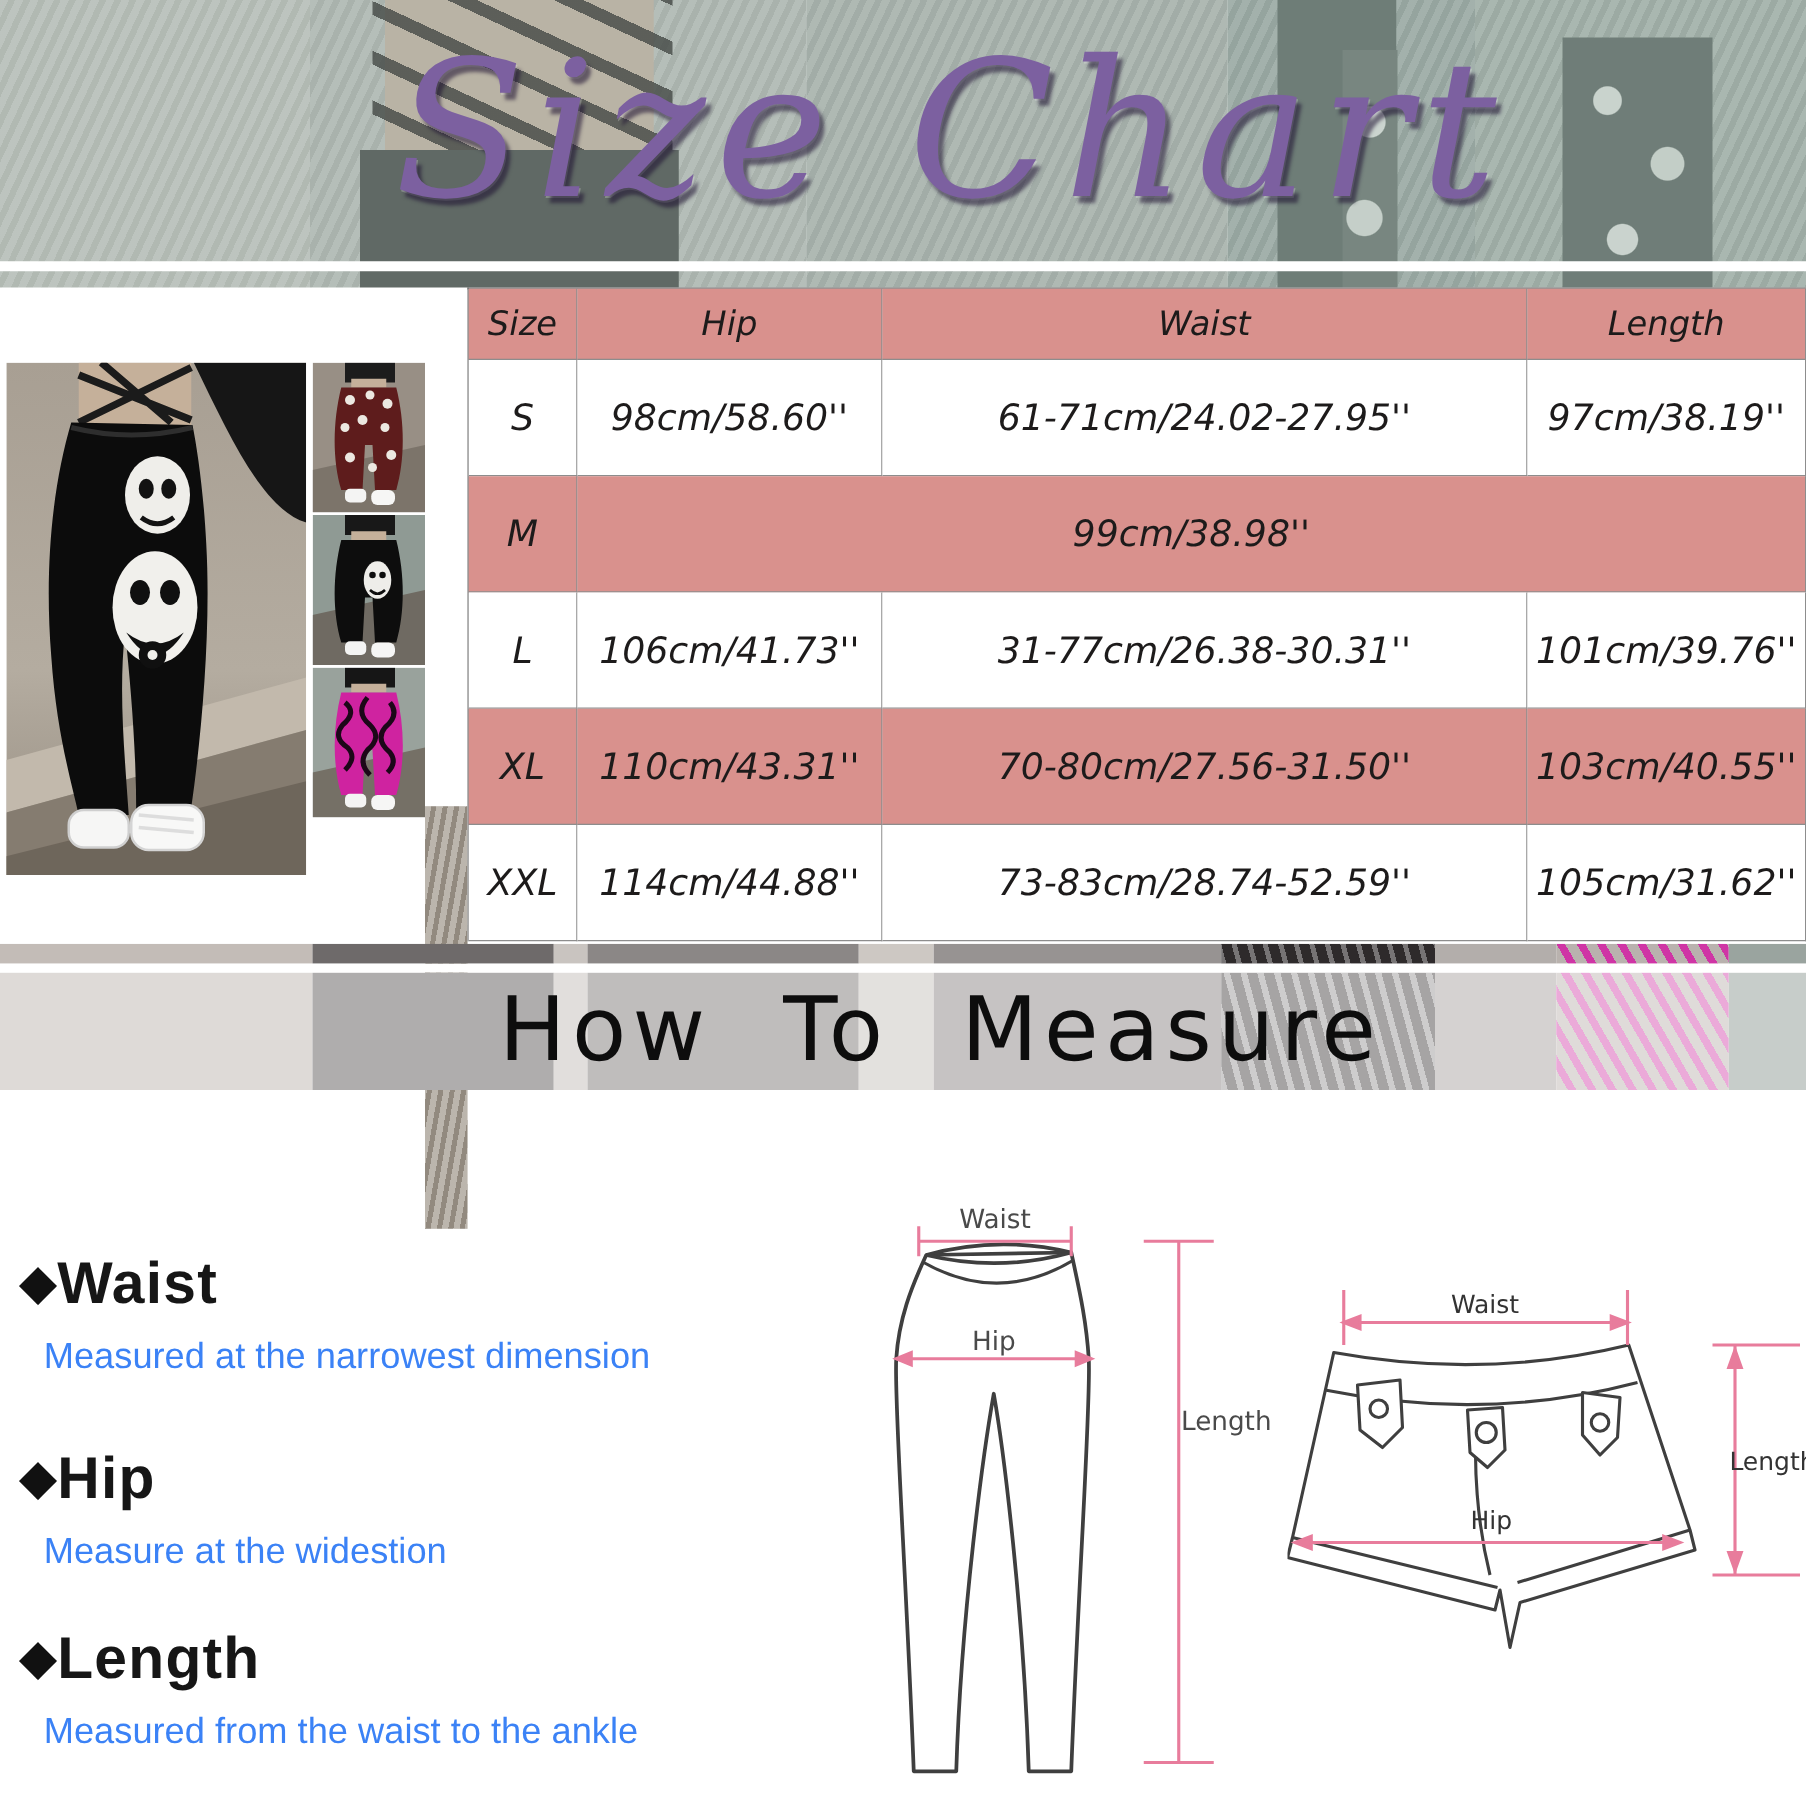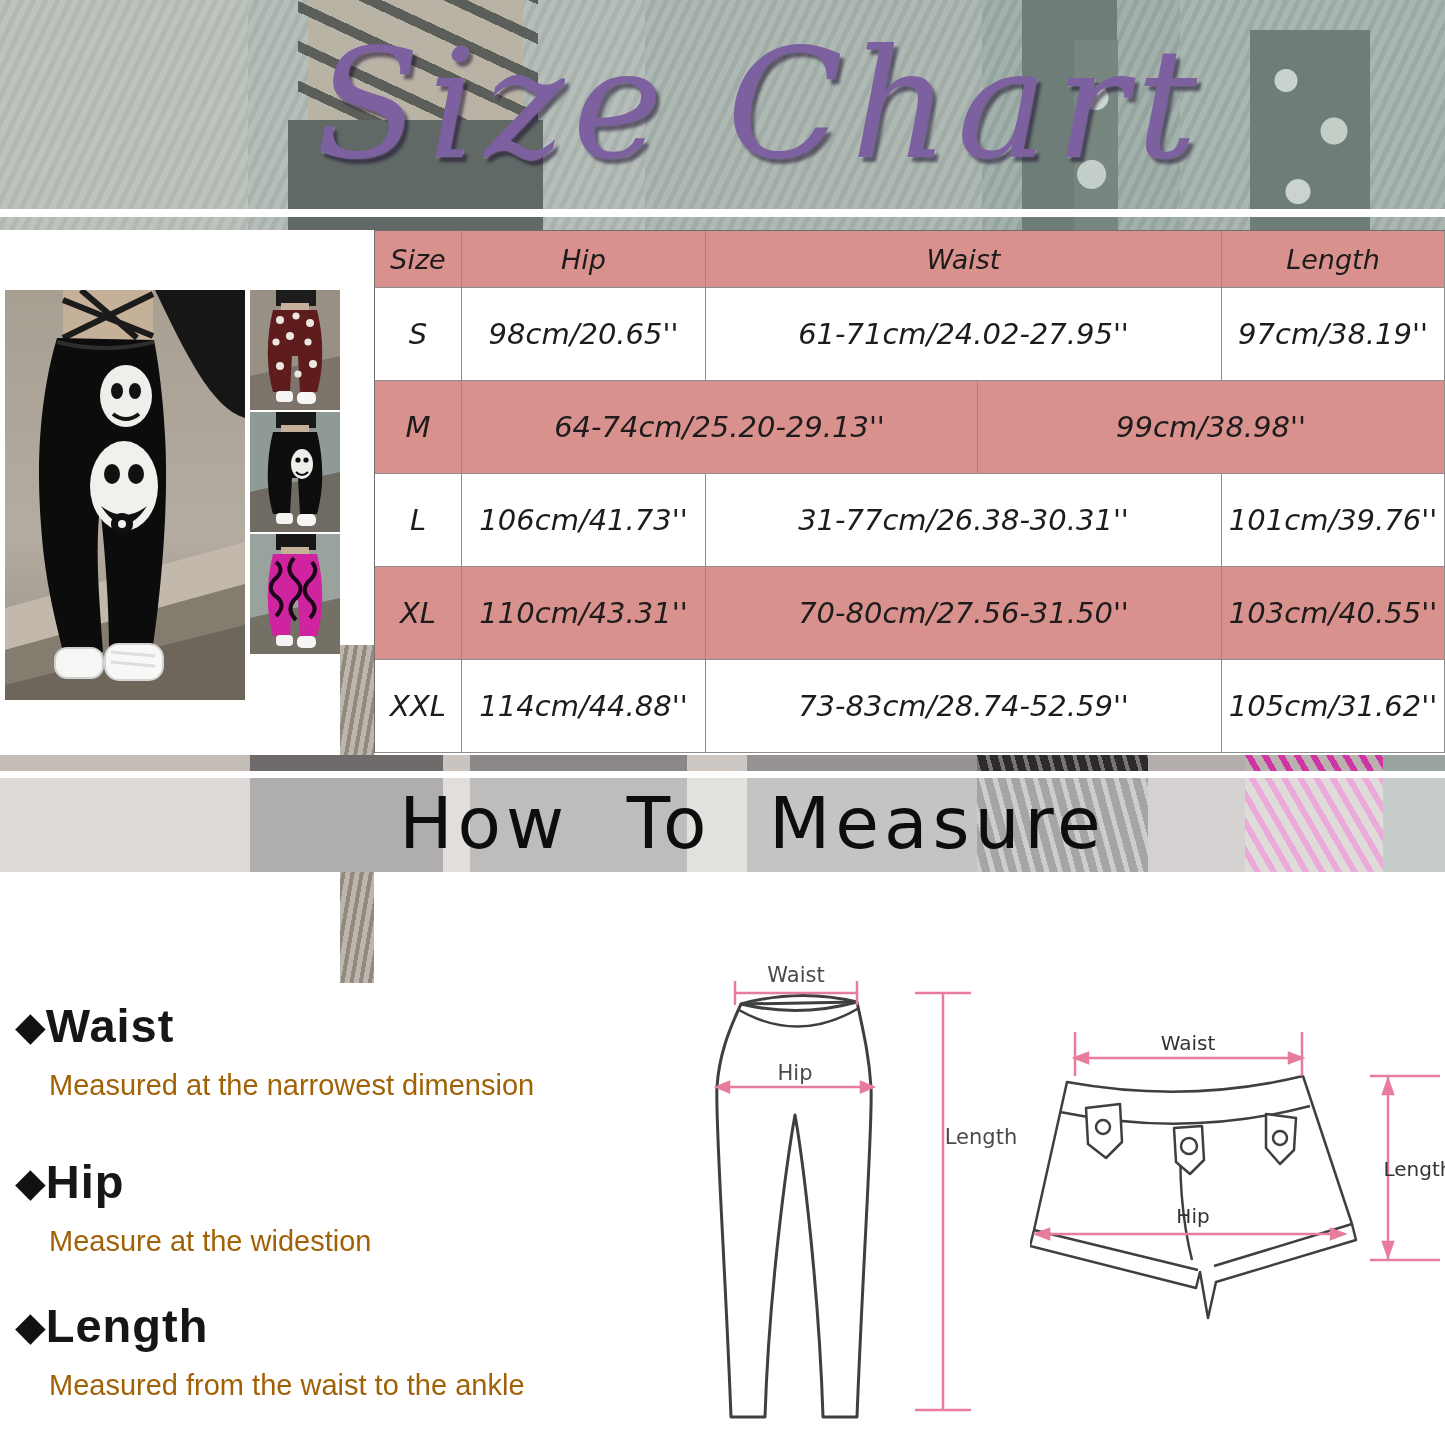--- a/index.html
+++ b/index.html
@@ -51,21 +51,21 @@
   .measure-title{position:absolute;left:0;top:782px;width:1445px;text-align:center;z-index:5;
      font-family:"DejaVu Sans",sans-serif;font-size:71px;font-weight:500;color:#0d0d0d;
      letter-spacing:5px;word-spacing:30px;padding-left:30px;}
 
   
   .m-item{position:absolute;left:15px;}
   .m-item-1{top:998px;}.m-item-2{top:1154px;}.m-item-3{top:1298px;}
   .m-head{display:flex;align-items:center;}
   .m-diamond{font-size:40px;color:#111;line-height:1;}
   .m-label{font-size:47px;font-weight:bold;color:#161616;letter-spacing:1px;}
-  .m-desc{margin:16px 0 0 34px;font-size:29px;color:#a16207;}
+  .m-desc{margin:16px 0 0 20px;font-size:29px;color:#3b82f6;}
 
   
   .pants-svg{position:absolute;left:695px;top:960px;width:330px;height:475px;}
   .shorts-svg{position:absolute;left:1030px;top:1020px;width:420px;height:300px;}
   svg text{font-family:"DejaVu Sans",sans-serif;}
 </style>
 </head>
 <body>
 
 <div class="screen">
@@ -199,27 +199,26 @@
 
   <div class="size-table">
     <div class="tr header">
       <div class="td col-size bg-pink">Size</div>
       <div class="td col-hip bg-pink">Hip</div>
       <div class="td col-waist bg-pink">Waist</div>
       <div class="td col-length bg-pink">Length</div>
     </div>
     <div class="tr">
       <div class="td col-size bg-white">S</div>
-      <div class="td col-hip bg-white">98cm/20.65''</div>
+      <div class="td col-hip bg-white">98cm/58.60''</div>
       <div class="td col-waist bg-white">61-71cm/24.02-27.95''</div>
       <div class="td col-length bg-white">97cm/38.19''</div>
     </div>
     <div class="tr">
       <div class="td col-size bg-pink">M</div>
-      <div class="td col-waist bg-pink">64-74cm/25.20-29.13''</div>
       <div class="td col-length bg-pink">99cm/38.98''</div>
     </div>
     <div class="tr">
       <div class="td col-size bg-white">L</div>
       <div class="td col-hip bg-white">106cm/41.73''</div>
       <div class="td col-waist bg-white">31-77cm/26.38-30.31''</div>
       <div class="td col-length bg-white">101cm/39.76''</div>
     </div>
     <div class="tr">
       <div class="td col-size bg-pink">XL</div>

